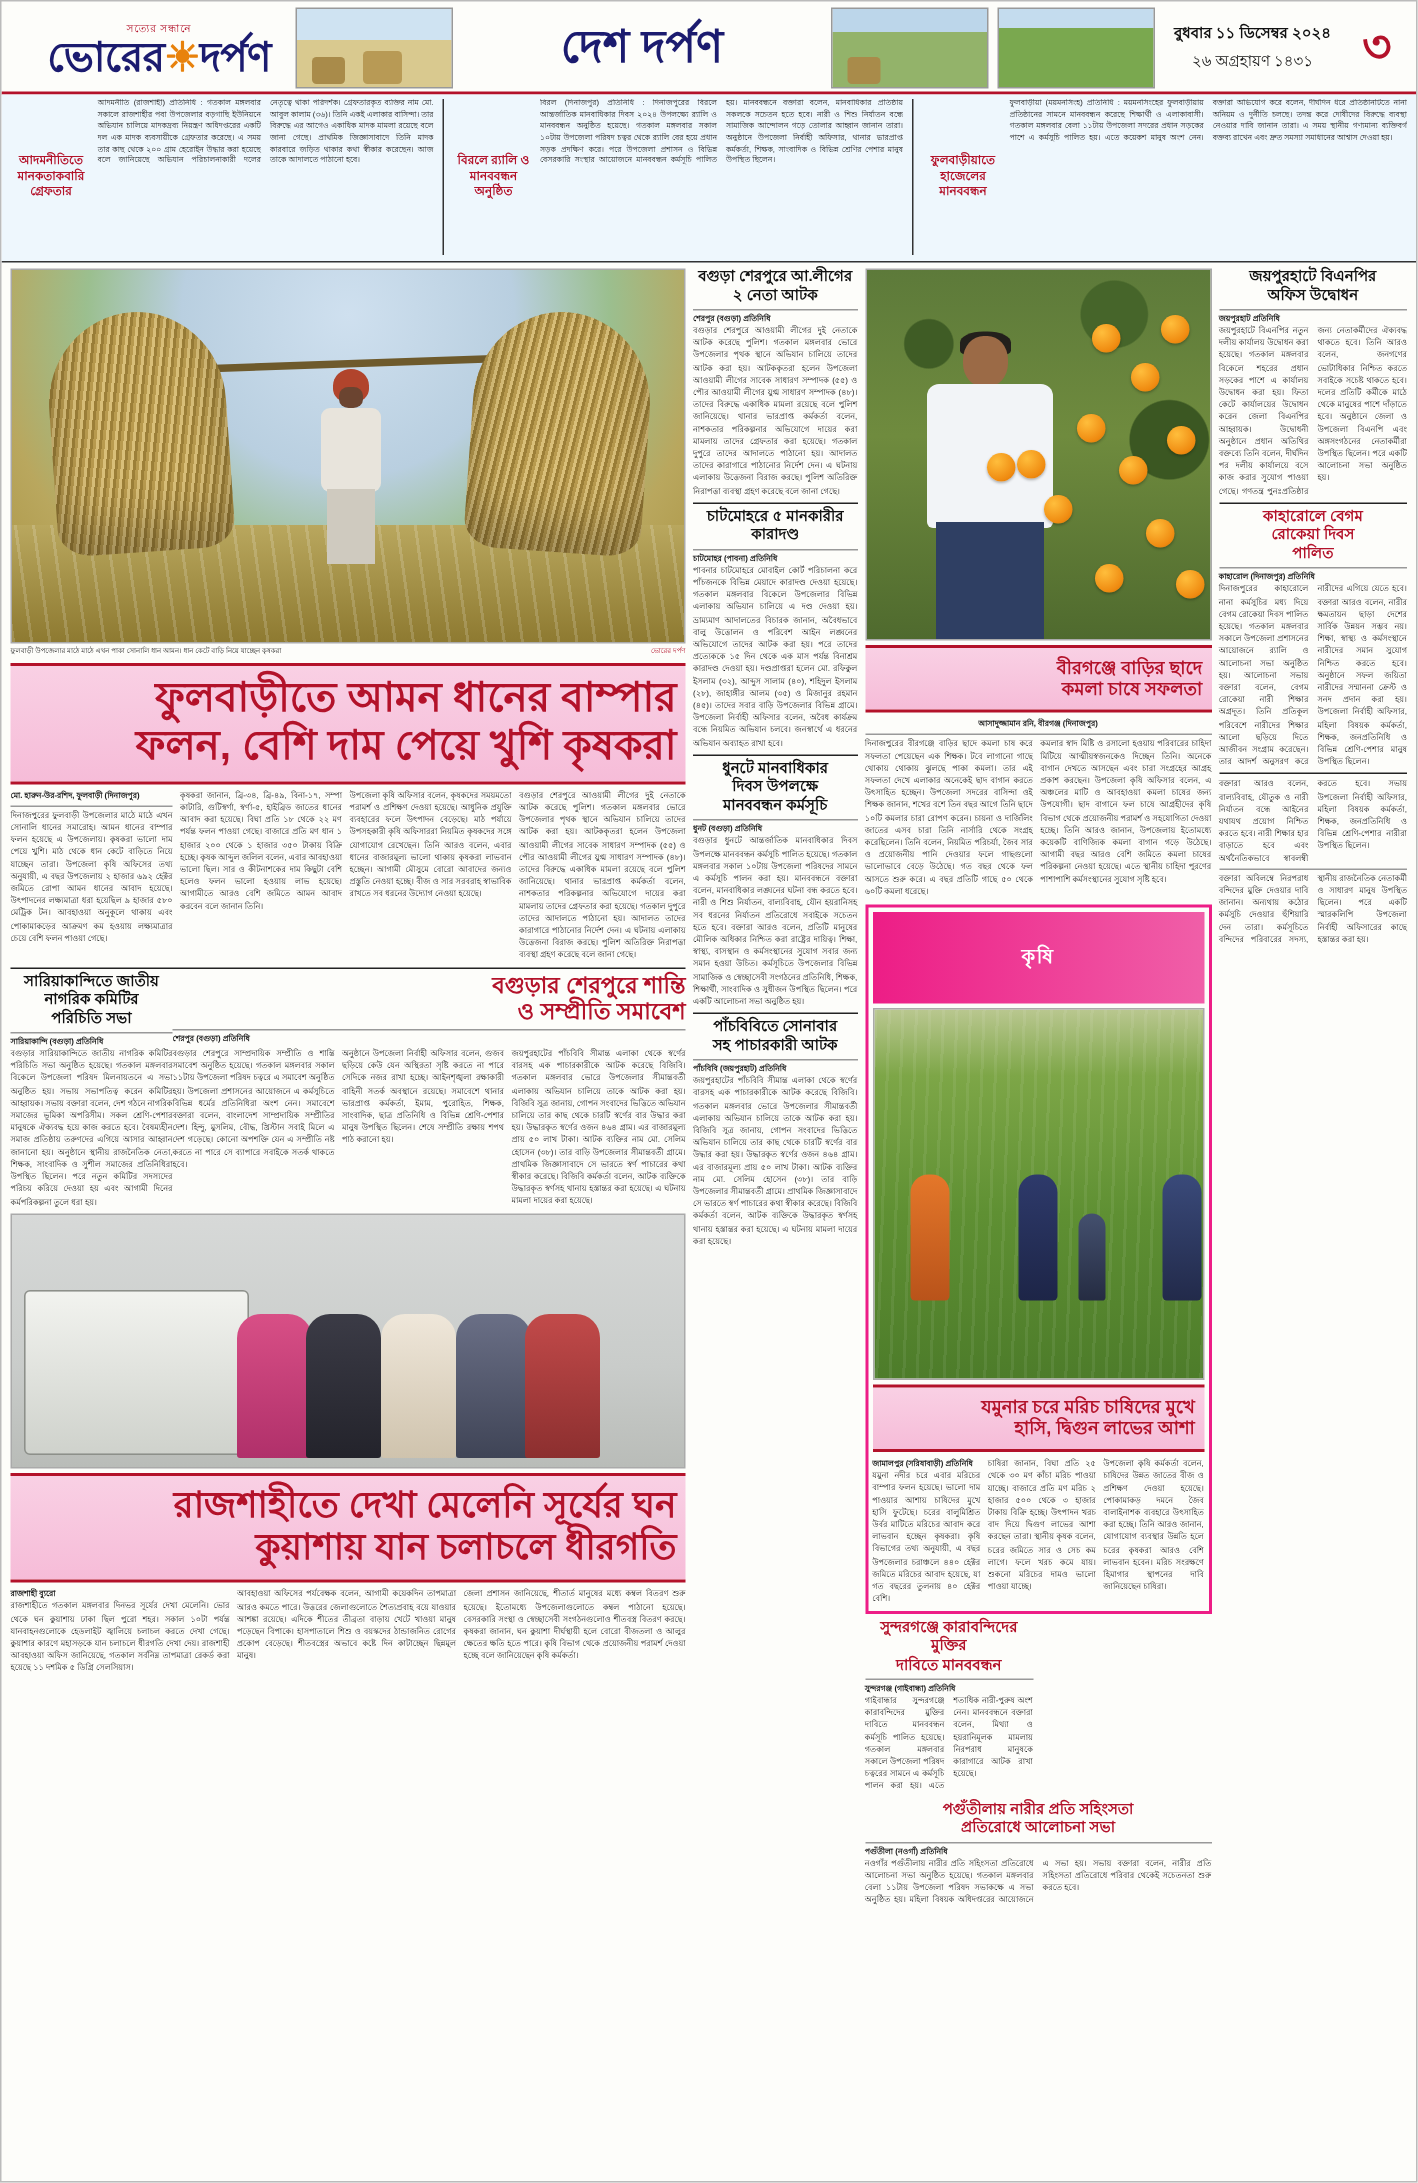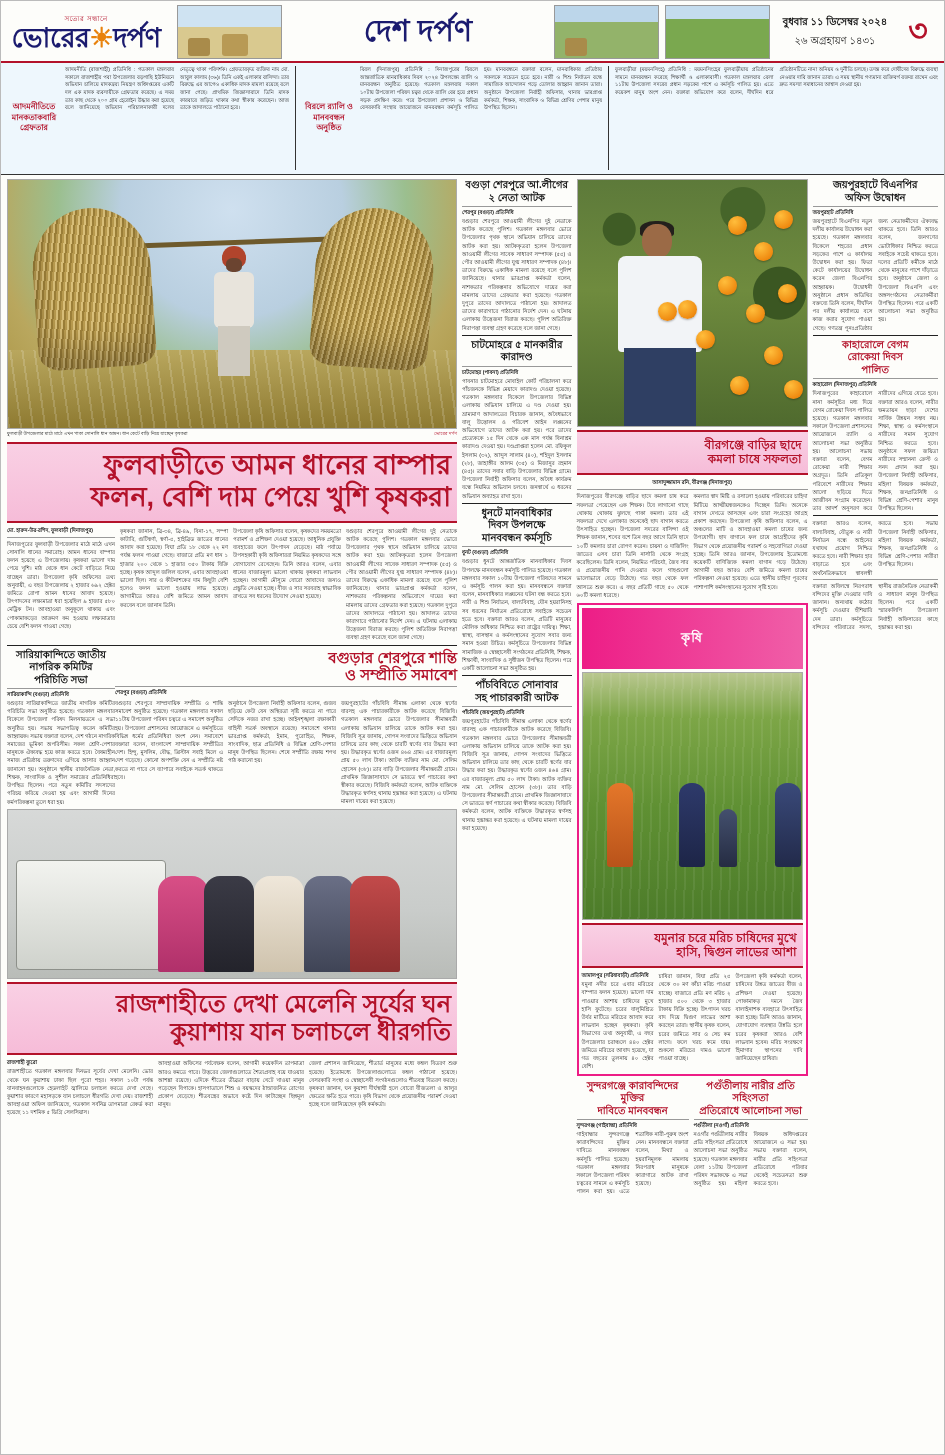--- a/index.html
+++ b/index.html
@@ -13,21 +13,21 @@
     overflow: hidden;
     margin: 0 auto;
     border: 1px solid #bbb;
   }
 
   
   .masthead {
     display: flex; align-items: stretch;
     height: 62px;
     border-bottom: 2px solid #b3122a;
-    padding: 4px 8px 2px 0;
+    padding: 4px 8px 2px 20px;
     gap: 6px;
   }
   .logo-block { width: 170px; display:flex; flex-direction:column; justify-content:center; }
   .logo-sub { font-size: 7px; color:#b3122a; text-align:center; letter-spacing:.5px; }
   .logo-main {
     font-size: 27px; font-weight: bold; color:#1b1b6f;
     text-align:center; line-height:1; letter-spacing:-.5px;
   }
   .logo-main .sun { color:#e8820c; }
   .strip-img {
@@ -265,20 +265,21 @@
     </div>
     <div class="vdiv"></div>
     <div class="cell" style="width:300px">
       <div class="tb-head">বিরলে র‍্যালি ও মানববন্ধন অনুষ্ঠিত</div>
       <div class="tb-body body-text s twocol">বিরল (দিনাজপুর) প্রতিনিধি : দিনাজপুরের বিরলে আন্তর্জাতিক মানবাধিকার দিবস ২০২৪ উপলক্ষ্যে র‍্যালি ও মানববন্ধন অনুষ্ঠিত হয়েছে। গতকাল মঙ্গলবার সকাল ১০টায় উপজেলা পরিষদ চত্বর থেকে র‍্যালি বের হয়ে প্রধান সড়ক প্রদক্ষিণ করে। পরে উপজেলা প্রশাসন ও বিভিন্ন বেসরকারি সংস্থার আয়োজনে মানববন্ধন কর্মসূচি পালিত হয়।
 
 মানববন্ধনে বক্তারা বলেন, মানবাধিকার প্রতিষ্ঠায় সকলকে সচেতন হতে হবে। নারী ও শিশু নির্যাতন বন্ধে সামাজিক আন্দোলন গড়ে তোলার আহ্বান জানান তারা। অনুষ্ঠানে উপজেলা নির্বাহী অফিসার, থানার ভারপ্রাপ্ত কর্মকর্তা, শিক্ষক, সাংবাদিক ও বিভিন্ন শ্রেণির পেশার মানুষ উপস্থিত ছিলেন।</div>
     </div>
     <div class="vdiv"></div>
     <div class="cell" style="flex:1">
+      <div class="tb-head">ফুলবাড়ীয়াতে হাজেলের মানববন্ধন</div>
       <div class="tb-body body-text s twocol">ফুলবাড়ীয়া (ময়মনসিংহ) প্রতিনিধি : ময়মনসিংহের ফুলবাড়ীয়ায় প্রতিষ্ঠানের সামনে মানববন্ধন করেছে শিক্ষার্থী ও এলাকাবাসী। গতকাল মঙ্গলবার বেলা ১১টায় উপজেলা সদরের প্রধান সড়কের পাশে এ কর্মসূচি পালিত হয়। এতে কয়েকশ মানুষ অংশ নেন।
 
 বক্তারা অভিযোগ করে বলেন, দীর্ঘদিন ধরে প্রতিষ্ঠানটিতে নানা অনিয়ম ও দুর্নীতি চলছে। তদন্ত করে দোষীদের বিরুদ্ধে ব্যবস্থা নেওয়ার দাবি জানান তারা। এ সময় স্থানীয় গণ্যমান্য ব্যক্তিবর্গ বক্তব্য রাখেন এবং দ্রুত সমস্যা সমাধানের আশ্বাস দেওয়া হয়।</div>
     </div>
   </div>
 
   <div class="content">
 
     <div class="col c1">
 
@@ -525,21 +526,21 @@
           </div>
           <div class="body-text" style="width:72px">চাষিরা জানান, বিঘা প্রতি ২৫ থেকে ৩০ মণ কাঁচা মরিচ পাওয়া যাচ্ছে। বাজারে প্রতি মণ মরিচ ২ হাজার ৫০০ থেকে ৩ হাজার টাকায় বিক্রি হচ্ছে। উৎপাদন খরচ বাদ দিয়ে দ্বিগুণ লাভের আশা করছেন তারা।
 
 স্থানীয় কৃষক বলেন, চরের জমিতে সার ও সেচ কম লাগে। ফলে খরচ কমে যায়। শুকনো মরিচের দামও ভালো পাওয়া যাচ্ছে।</div>
           <div class="body-text" style="flex:1">উপজেলা কৃষি কর্মকর্তা বলেন, চাষিদের উন্নত জাতের বীজ ও প্রশিক্ষণ দেওয়া হয়েছে। পোকামাকড় দমনে জৈব বালাইনাশক ব্যবহারে উৎসাহিত করা হচ্ছে।
 
 তিনি আরও জানান, যোগাযোগ ব্যবস্থার উন্নতি হলে চরের কৃষকরা আরও বেশি লাভবান হবেন। মরিচ সংরক্ষণে হিমাগার স্থাপনের দাবি জানিয়েছেন চাষিরা।</div>
         </div>
       </div>
 
-      <div style="display:flex; gap:5px; margin-top:4px;">
+      <div style="display:flex; gap:5px; margin-top:4px;flex-direction:column;">
         <div style="width:112px">
           <div class="boxhead red">সুন্দরগঞ্জে কারাবন্দিদের মুক্তির</div>
           <div class="boxhead red">দাবিতে মানববন্ধন</div>
           <div class="rule-thin"></div>
           <div class="byline">সুন্দরগঞ্জ (গাইবান্ধা) প্রতিনিধি</div>
           <div class="body-text twocol">গাইবান্ধার সুন্দরগঞ্জে কারাবন্দিদের মুক্তির দাবিতে মানববন্ধন কর্মসূচি পালিত হয়েছে। গতকাল মঙ্গলবার সকালে উপজেলা পরিষদ চত্বরের সামনে এ কর্মসূচি পালন করা হয়। এতে শতাধিক নারী-পুরুষ অংশ নেন।
 
 মানববন্ধনে বক্তারা বলেন, মিথ্যা ও হয়রানিমূলক মামলায় নিরপরাধ মানুষকে কারাগারে আটক রাখা হয়েছে।</div>
         </div>
         <div style="flex:1">

